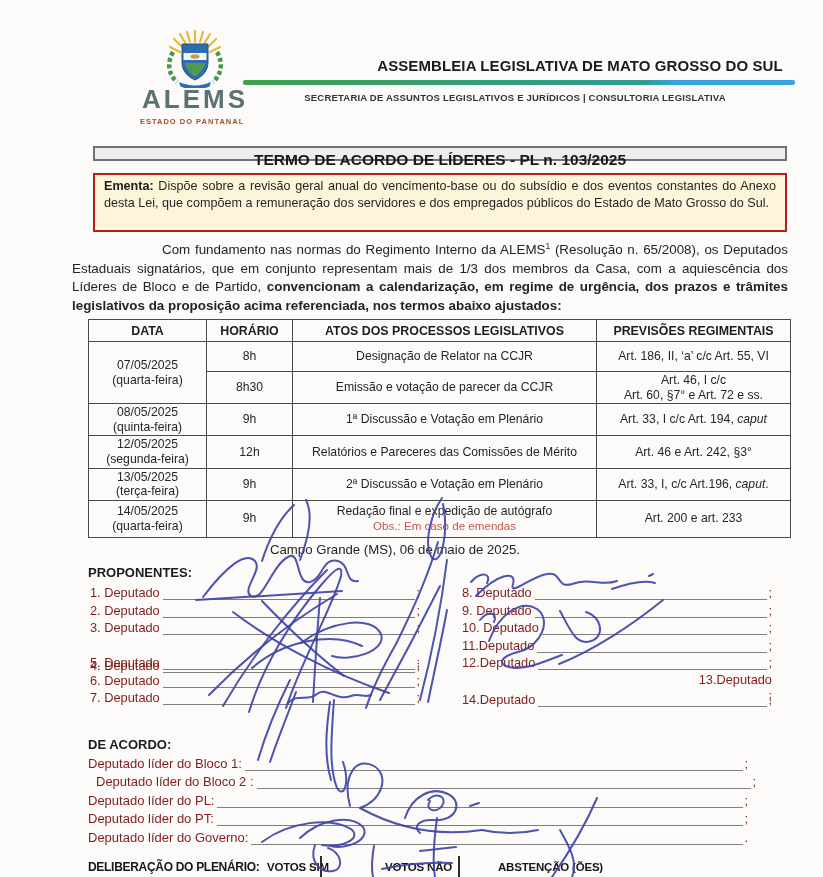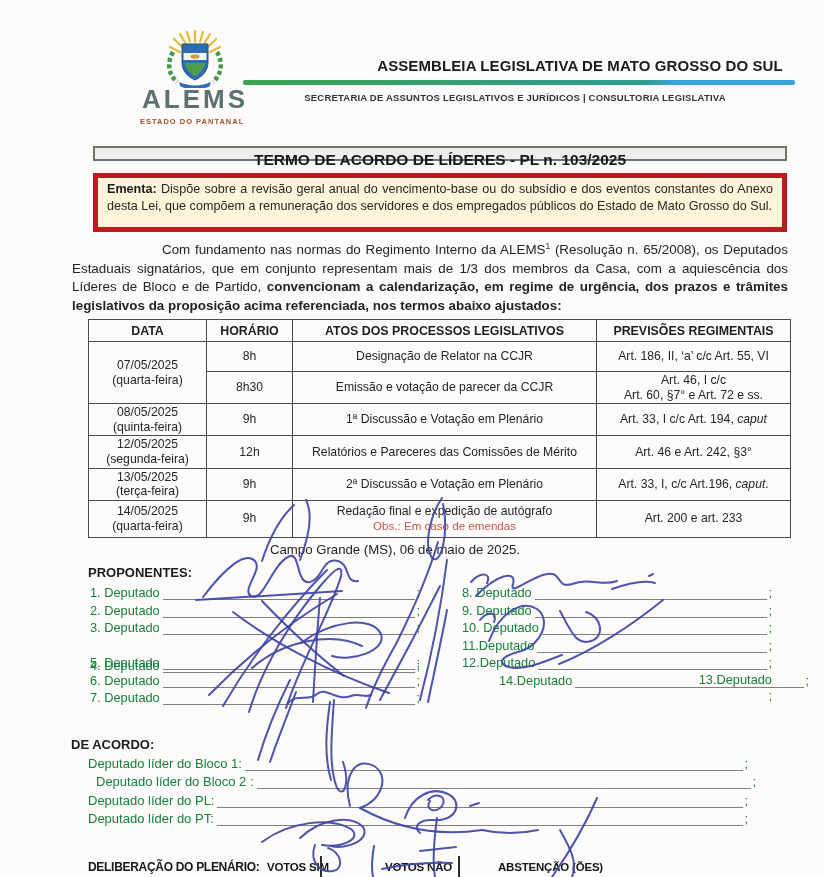--- a/index.html
+++ b/index.html
@@ -31,21 +31,21 @@
     font-size:9.5px; font-weight:bold; color:#333; letter-spacing:0.2px;
   }
   
   .doc-title-box {
     position:absolute; left:93px; top:146px; width:694px; height:15px; box-sizing:border-box;
     background:#ededeb; border:2px solid #72726f; text-align:center;
     font-size:15.5px; font-weight:bold; color:#191919; line-height:23px;
   }
   .ementa-box {
     position:absolute; left:93px; top:173px; width:694px; height:59px; box-sizing:border-box;
-    background:#fcf5d9; border:5px solid #b91c1c; padding:3px 9px;
+    background:#fcf5d9; border:2px solid #b91c1c; padding:3px 9px;
     font-size:12.6px; line-height:17.2px; text-align:justify; color:#262626;
   }
   .ementa-box b { color:#1c1c1c; }
   
   .body-para {
     position:absolute; left:72px; top:237px; width:716px;
     font-size:13.4px; line-height:18.4px; text-align:justify; color:#242424;
   }
   .body-para .tindent { display:inline-block; width:90px; }
   .body-para sup { font-size:8.5px; }
@@ -60,21 +60,21 @@
   table.sched th { font-size:12.4px; font-weight:bold; color:#1d1d1d; }
   table.sched td { font-size:12.2px; color:#262626; line-height:14.6px; }
   td.c-date { font-size:12.2px; }
   .note { color:#c4574a; font-size:11.6px; margin-top:1px; }
   .ital { font-style:italic; }
   
   .dateline { position:absolute; left:270px; top:542px; font-size:13.2px; color:#242424; }
   
   .sec-heading { position:absolute; font-size:13px; font-weight:bold; color:#1c1c1c; }
   .frow { position:absolute; display:flex; align-items:flex-end; height:16px;
-          font-size:12.8px; color:#15803d; white-space:nowrap; }
+          font-size:12.8px; color:#7f1d1d; white-space:nowrap; }
   .frow .fill { flex:1 1 auto; border-bottom:1px solid #7e7e7e; height:13px; margin-left:3px; }
   .frow .term { margin-left:1px; }
   
   .delib { position:absolute; font-weight:bold; color:#161616; }
   .delib-label { left:88px; top:860px; font-size:12px; letter-spacing:-0.3px; }
   .delib-opt { top:861px; font-size:11.5px; letter-spacing:-0.2px; }
   .vbar { position:absolute; width:2px; height:22px; top:856px; background:#2c2c2c; }
   
   svg.ink { position:absolute; left:0; top:0; pointer-events:none; }
   svg.ink path { fill:none; stroke:#3f44a5; stroke-width:2; stroke-linecap:round;
@@ -255,47 +255,52 @@
   <div class="frow" style="left:462px; top:654px; width:310px;">
       <span>12.Deputado</span>
       <span class="fill"></span>
       <span class="term">;</span>
     </div>
   <div class="frow" style="left:462px; top:672px; width:310px;flex-direction:column;">
       <span>13.Deputado</span>
       <span class="fill"></span>
       <span class="term">;</span>
     </div>
-  <div class="frow" style="left:462px; top:672px; width:310px;margin-left:37px;">
+  <div class="frow" style="left:462px; top:691px; width:310px;">
       <span>14.Deputado</span>
       <span class="fill"></span>
       <span class="term">;</span>
     </div>
 
-  <div class="sec-heading" style="left:71px; top:737px;text-align:right;">DE ACORDO:</div>
+  <div class="sec-heading" style="left:88px; top:737px;text-align:right;">DE ACORDO:</div>
 
   <div class="frow" style="left:88px; top:755px; width:660px; font-size:13px;">
       <span>Deputado líder do Bloco 1:</span>
       <span class="fill"></span>
       <span class="term">;</span>
     </div>
   <div class="frow" style="left:96px; top:773px; width:660px; font-size:13px;">
       <span>Deputado líder do Bloco 2 :</span>
       <span class="fill"></span>
       <span class="term">;</span>
     </div>
   <div class="frow" style="left:88px; top:792px; width:660px; font-size:13px;">
       <span>Deputado líder do PL:</span>
       <span class="fill"></span>
       <span class="term">;</span>
     </div>
   <div class="frow" style="left:88px; top:810px; width:660px; font-size:13px;">
       <span>Deputado líder do PT:</span>
       <span class="fill"></span>
       <span class="term">;</span>
+    </div>
+  <div class="frow" style="left:88px; top:829px; width:660px; font-size:13px;">
+      <span>Deputado líder do Governo:</span>
+      <span class="fill"></span>
+      <span class="term">.</span>
     </div>
 
   <div class="delib delib-label">DELIBERAÇÃO DO PLENÁRIO:</div>
   <div class="delib delib-opt" style="left:267px;">VOTOS SIM</div>
   <div class="vbar" style="left:320px;"></div>
   <div class="delib delib-opt" style="left:385px;">VOTOS NÃO</div>
   <div class="vbar" style="left:458px;"></div>
   <div class="delib delib-opt" style="left:498px;">ABSTENÇÃO (ÕES)</div>
 
   <svg class="ink" width="823" height="877" viewBox="0 0 823 877">

